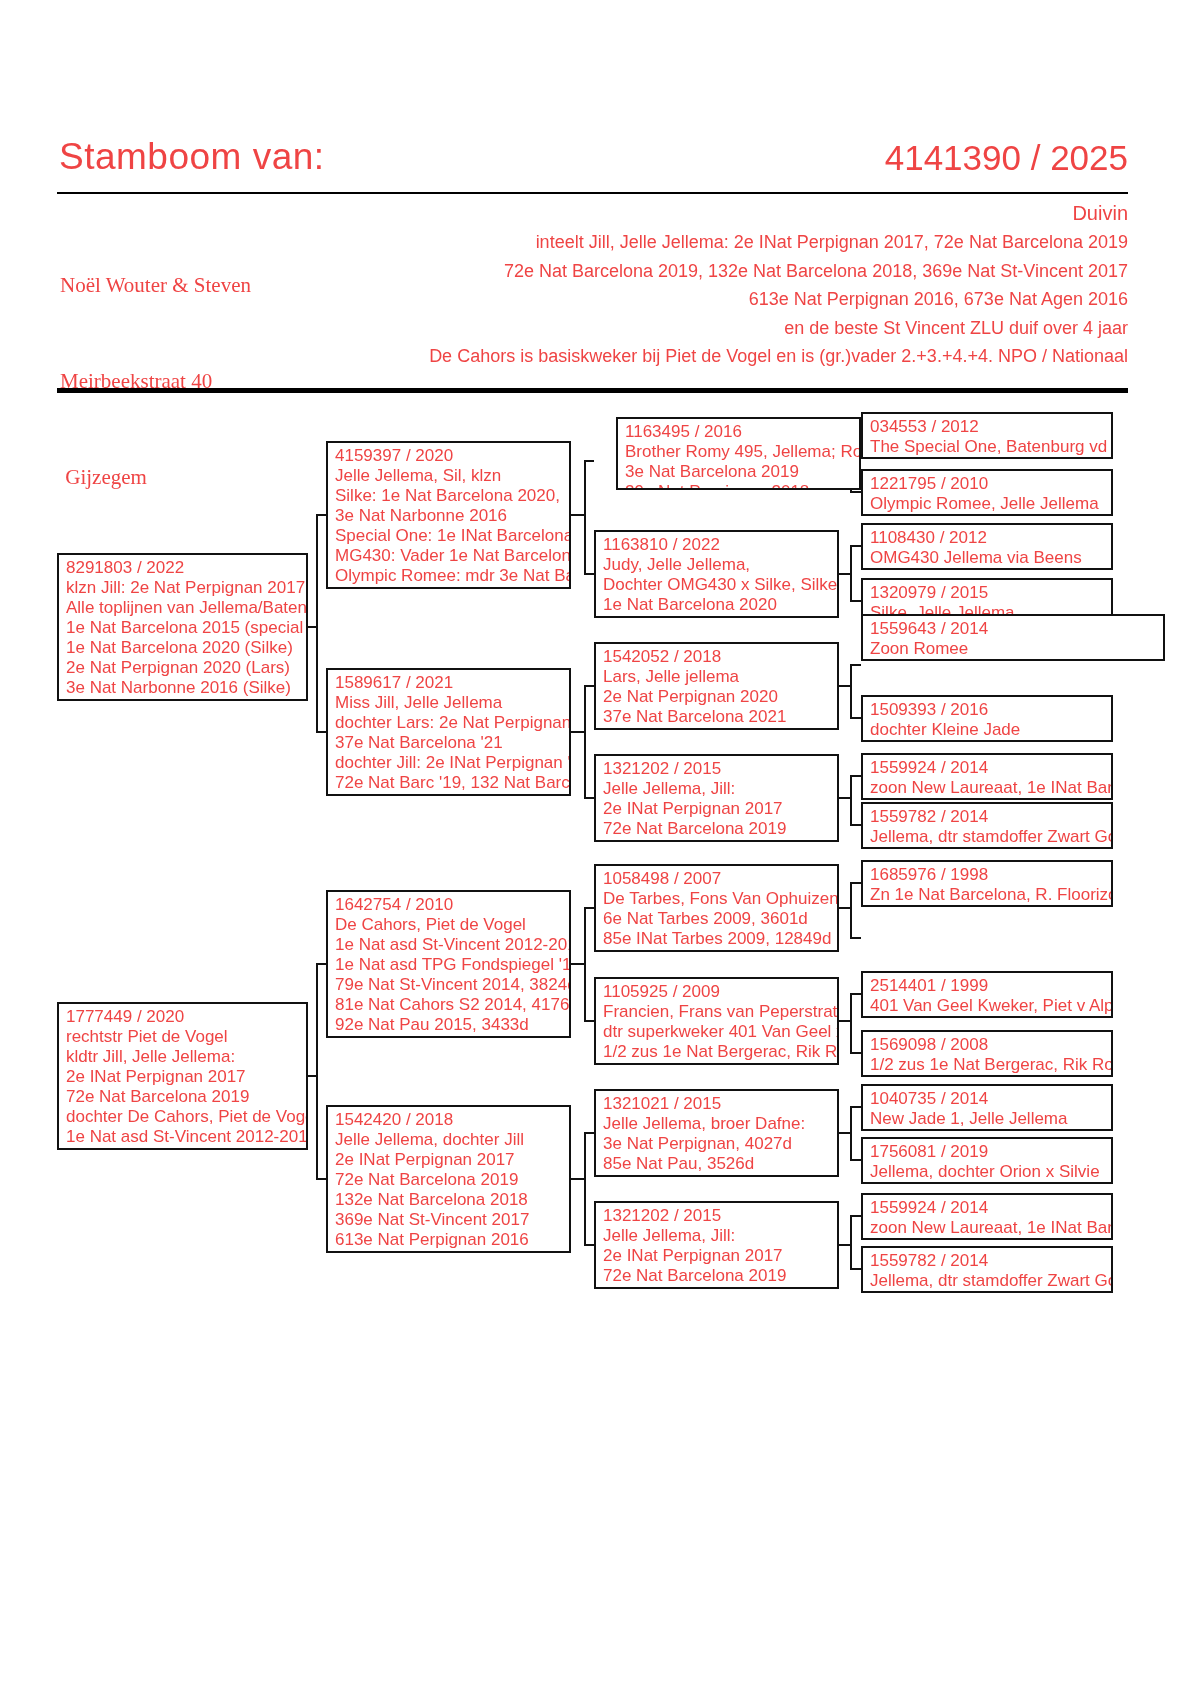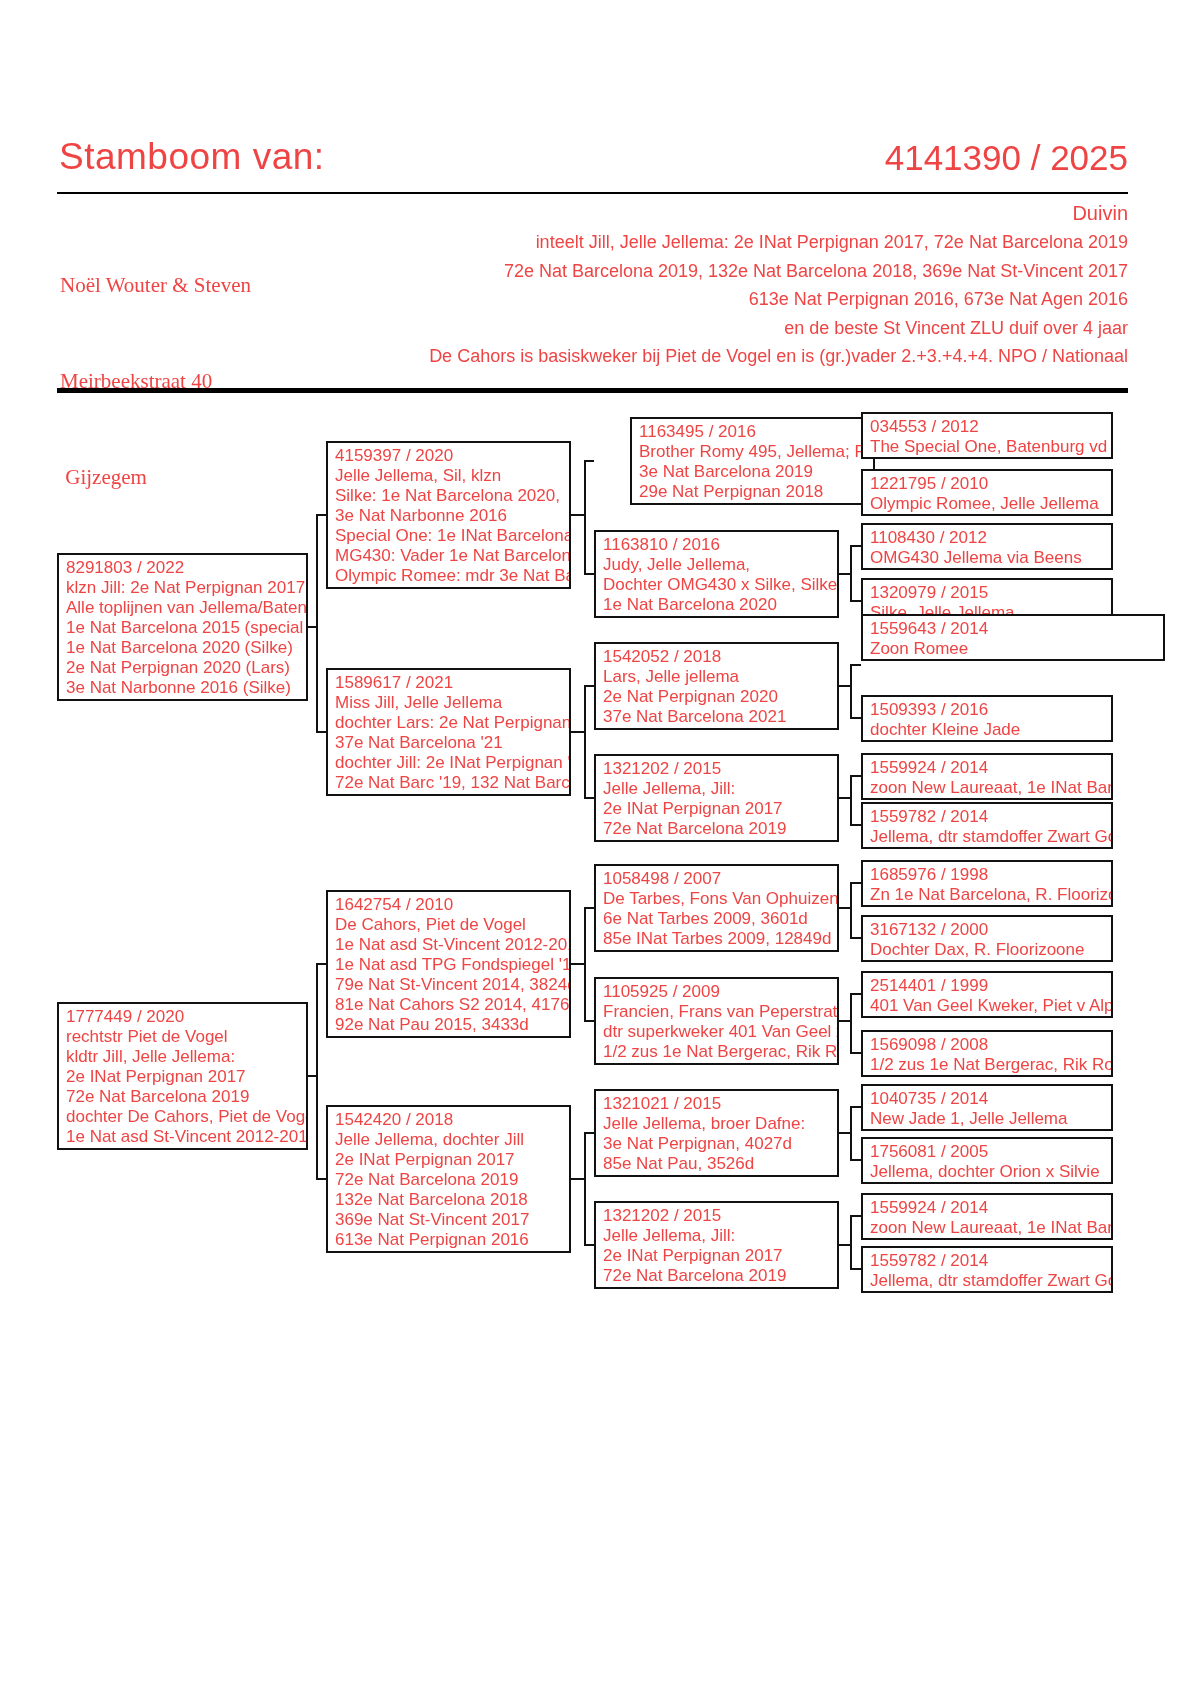--- a/index.html
+++ b/index.html
@@ -159,30 +159,30 @@
     <div>
         <div class="pline">Jelle Jellema, dochter Jill</div>
         <div class="pline">2e INat Perpignan 2017</div>
         <div class="pline">72e Nat Barcelona 2019</div>
         <div class="pline">132e Nat Barcelona 2018</div>
         <div class="pline">369e Nat St-Vincent 2017</div>
         <div class="pline">613e Nat Perpignan 2016</div>
       </div>
   </div>
 
-  <div class="pbox" style="left:630px;top:417px;width:245px;height:88px">
+  <div class="pbox" style="left:616px;top:417px;width:245px;height:73px">
     <div class="pline">1163495 / 2016</div>
     <div>
         <div class="pline">Brother Romy 495, Jellema; Romy:</div>
         <div class="pline">3e Nat Barcelona 2019</div>
         <div class="pline">29e Nat Perpignan 2018</div>
       </div>
   </div>
   <div class="pbox" style="left:594px;top:530px;width:245px;height:88px">
-    <div class="pline">1163810 / 2016</div>
+    <div class="pline">1163810 / 2022</div>
     <div>
         <div class="pline">Judy, Jelle Jellema,</div>
         <div class="pline">Dochter OMG430 x Silke, Silke:</div>
         <div class="pline">1e Nat Barcelona 2020</div>
       </div>
   </div>
   <div class="pbox" style="left:594px;top:642px;width:245px;height:88px">
     <div class="pline">1542052 / 2018</div>
     <div>
         <div class="pline">Lars, Jelle jellema</div>
@@ -278,46 +278,40 @@
     <div>
         <div class="pline">Jellema, dtr stamdoffer Zwart Goud</div>
       </div>
   </div>
   <div class="pbox" style="left:861px;top:860px;width:252px;height:47px">
     <div class="pline">1685976 / 1998</div>
     <div>
         <div class="pline">Zn 1e Nat Barcelona, R. Floorizoone</div>
       </div>
   </div>
-  <div class="pbox" style="left:861px;top:915px;width:252px;height:47px">
-    <div class="pline">3167132 / 2000</div>
-    <div>
-        <div class="pline">Dochter Dax, R. Floorizoone</div>
-      </div>
-  </div>
   <div class="pbox" style="left:861px;top:971px;width:252px;height:47px">
     <div class="pline">2514401 / 1999</div>
     <div>
         <div class="pline">401 Van Geel Kweker, Piet v Alphen</div>
       </div>
   </div>
   <div class="pbox" style="left:861px;top:1030px;width:252px;height:47px">
     <div class="pline">1569098 / 2008</div>
     <div>
         <div class="pline">1/2 zus 1e Nat Bergerac, Rik Ros</div>
       </div>
   </div>
   <div class="pbox" style="left:861px;top:1084px;width:252px;height:47px">
     <div class="pline">1040735 / 2014</div>
     <div>
         <div class="pline">New Jade 1, Jelle Jellema</div>
       </div>
   </div>
   <div class="pbox" style="left:861px;top:1137px;width:252px;height:47px">
-    <div class="pline">1756081 / 2005</div>
+    <div class="pline">1756081 / 2019</div>
     <div>
         <div class="pline">Jellema, dochter Orion x Silvie</div>
       </div>
   </div>
   <div class="pbox" style="left:861px;top:1193px;width:252px;height:47px">
     <div class="pline">1559924 / 2014</div>
     <div>
         <div class="pline">zoon New Laureaat, 1e INat Barcelona</div>
       </div>
   </div>

